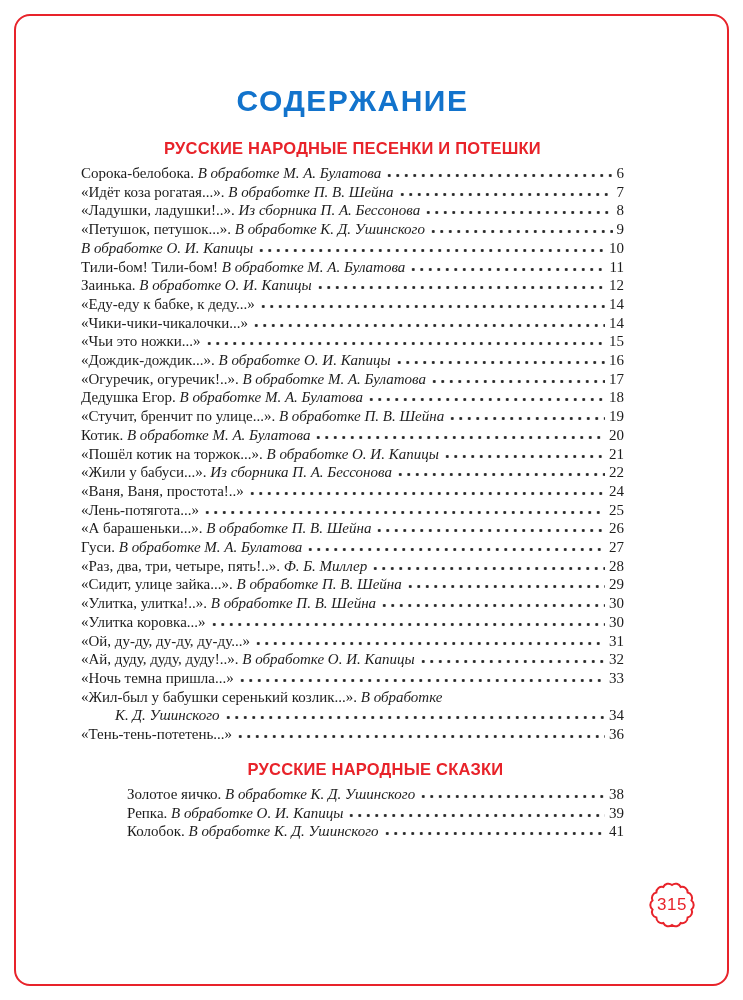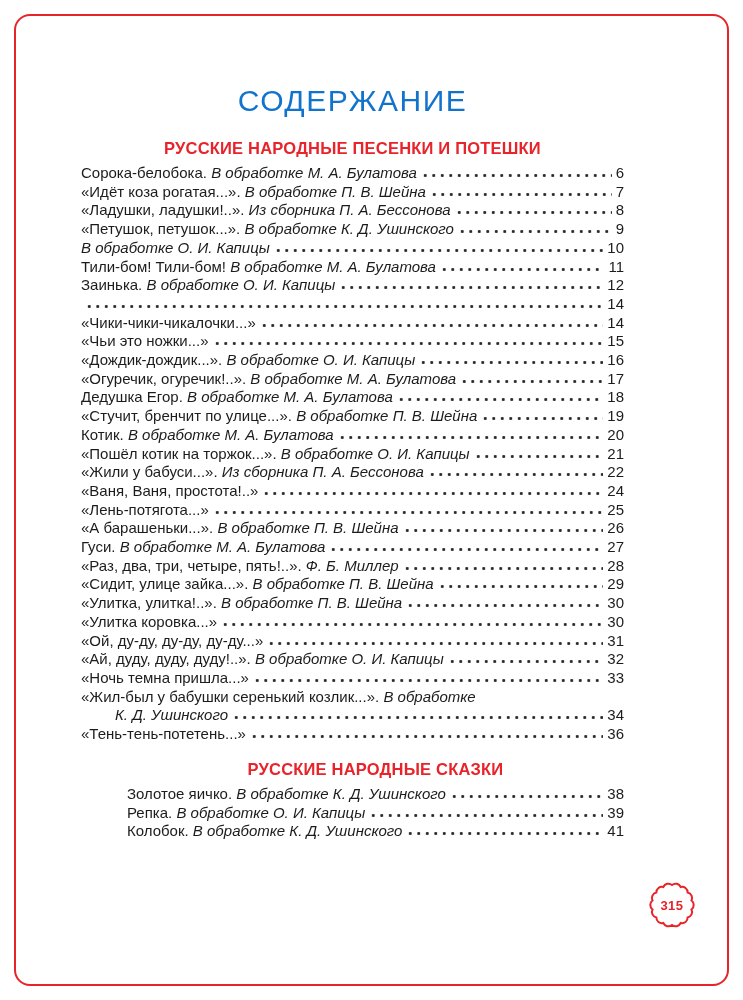--- a/index.html
+++ b/index.html
@@ -14,48 +14,48 @@
   }
   .frame{
     position:absolute;inset:14px;border:2px solid var(--red);border-radius:16px;
     pointer-events:none;
   }
   .content{
     position:absolute;left:81px;top:84px;width:543px;
   }
   .title{
     margin:0 0 20px 0;text-align:center;color:var(--blue);
-    font-size:30px;line-height:34px;font-weight:normal;letter-spacing:1.5px;
+    font-size:30px;line-height:34px;font-weight:bold;letter-spacing:1.5px;
   }
   .section-heading{
     margin:0 0 6px 0;text-align:center;color:var(--red);
     font-size:16.5px;line-height:20px;font-weight:bold;letter-spacing:.2px;
   }
   .section + .section{margin-top:15px;margin-left:46px;}
   .entry{
     display:flex;align-items:baseline;
-    font-size:15px;line-height:18.7px;
+    font-size:15px;line-height:18.7px;font-family:Liberation Serif, serif;
   }
   .entry > span{white-space:pre;}
   .entry.indent{padding-left:34px;}
   .ital{font-style:italic;}
   .leader{
     flex:1 1 auto;min-width:12px;height:5px;margin:0 4px;
     background-image:radial-gradient(circle, #2a2a2a 1.25px, transparent 1.7px);
     background-size:8.5px 5px;background-position:0 50%;background-repeat:repeat-x;
   }
   .page-num{white-space:nowrap;}
   .badge{
     position:absolute;right:45px;top:879px;width:52px;height:52px;
     display:flex;align-items:center;justify-content:center;
   }
   .badge svg{position:absolute;inset:0;}
   .badge .scallop{fill:#ffffff;stroke:var(--red);stroke-width:2;}
   .badge-num{
-    position:relative;color:var(--red);font-weight:bold;font-size:13px;letter-spacing:.5px;
+    position:relative;color:var(--red);font-weight:normal;font-size:17px;letter-spacing:.5px;
   }
 </style>
 </head>
 <body>
 
 <div class="page-root">
   <div class="frame"></div>
 
   <div class="content">
     <h1 class="title">СОДЕРЖАНИЕ</h1>
@@ -97,20 +97,21 @@
             <span class="leader"></span>
             <span class="page-num">11</span>
           </div>
           <div class="entry">
             <span class="roman">Заинька. </span>
             <span class="ital">В обработке О. И. Капицы</span>
             <span class="leader"></span>
             <span class="page-num">12</span>
           </div>
           <div class="entry">
+            <span class="roman">«Еду-еду к бабке, к деду...»</span>
             <span class="leader"></span>
             <span class="page-num">14</span>
           </div>
           <div class="entry">
             <span class="roman">«Чики-чики-чикалочки...»</span>
             <span class="leader"></span>
             <span class="page-num">14</span>
           </div>
           <div class="entry">
             <span class="roman">«Чьи это ножки...»</span>

